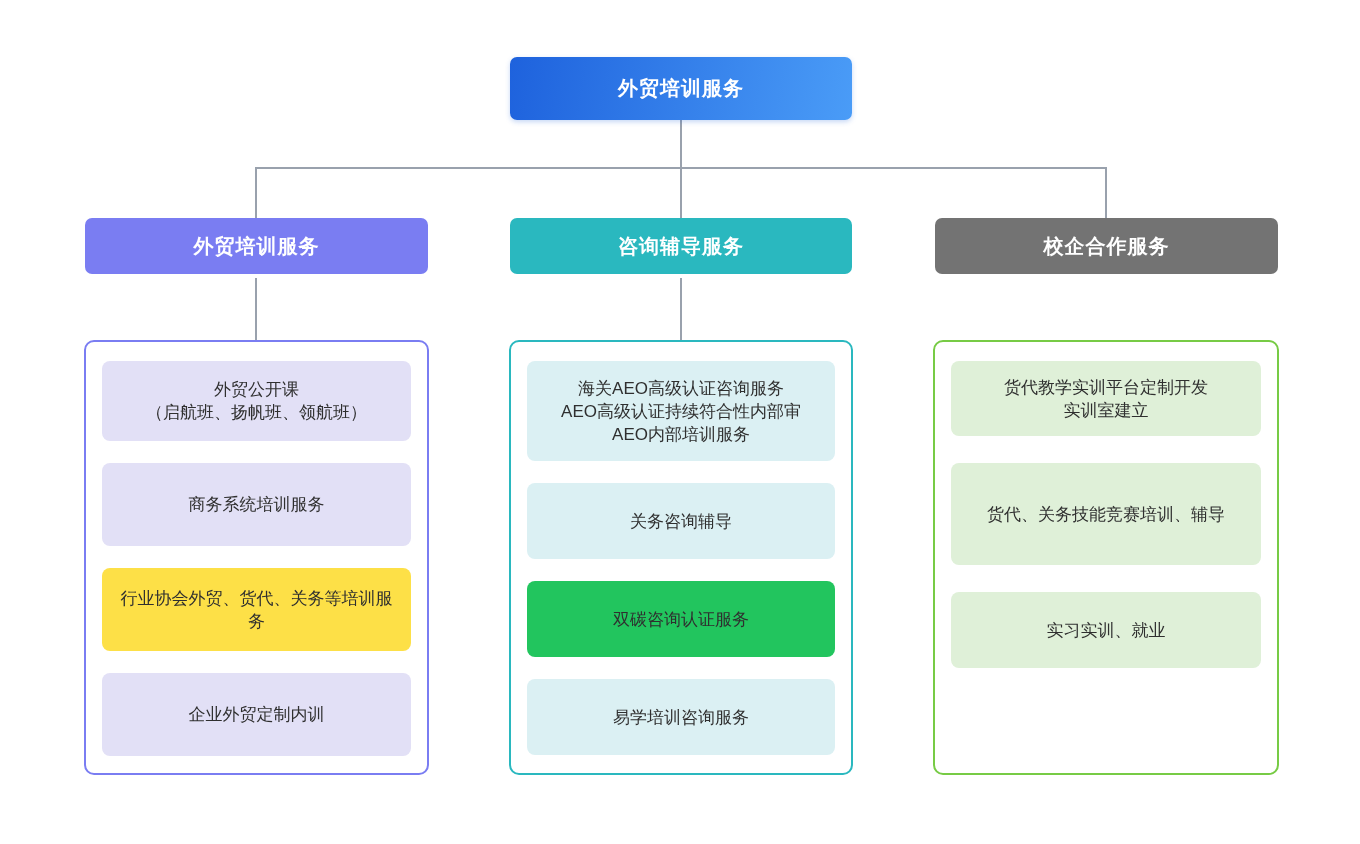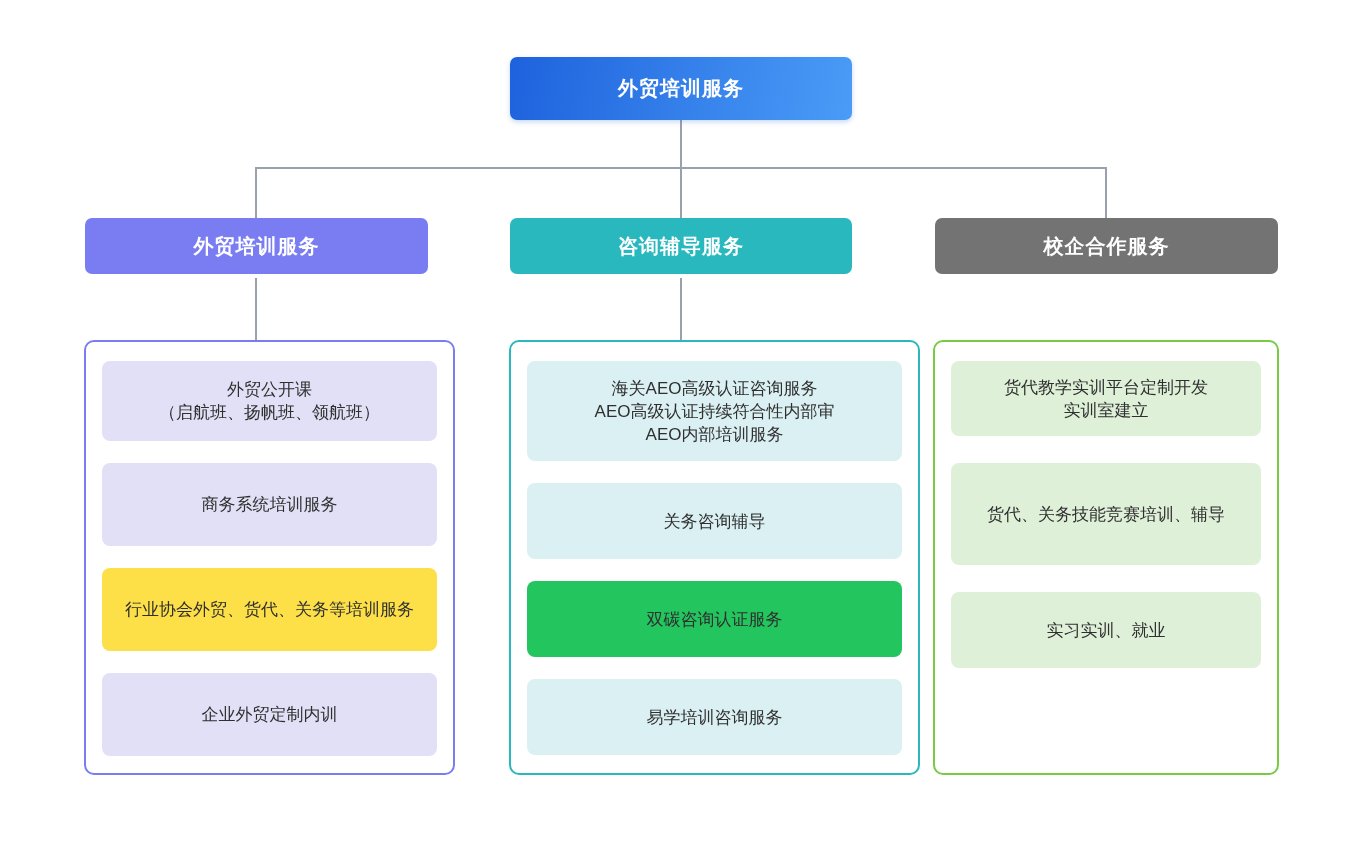--- a/index.html
+++ b/index.html
@@ -39,22 +39,22 @@
   .header-0 { left: 85px;  width: 343px; }
   .header-1 { left: 510px; width: 342px; }
   .header-2 { left: 935px; width: 343px; }
 
   
   .branch-container {
     position: absolute; top: 340px; height: 435px;
     background: #ffffff; border: 2px solid #cccccc; border-radius: 10px;
     display: flex; flex-direction: column; gap: 22px; padding: 19px 16px;
   }
-  .container-0 { left: 84px;  width: 371px; }
-  .container-1 { left: 509px; width: 411px; }
+  .container-0 { left: 84px;  width: 345px; }
+  .container-1 { left: 509px; width: 344px; }
   .container-2 { left: 933px; width: 346px; gap: 27px; }
 
   
   .item {
     border-radius: 8px; flex: 0 0 auto;
     display: flex; align-items: center; justify-content: center;
     text-align: center; color: #2f2f2f; font-size: 17px; line-height: 23px;
     padding: 6px 12px; white-space: pre-line;
   }
   .container-0 .item:nth-child(1) { height: 80px; }

